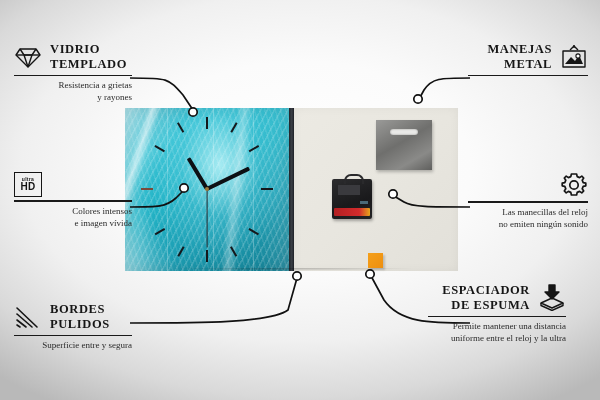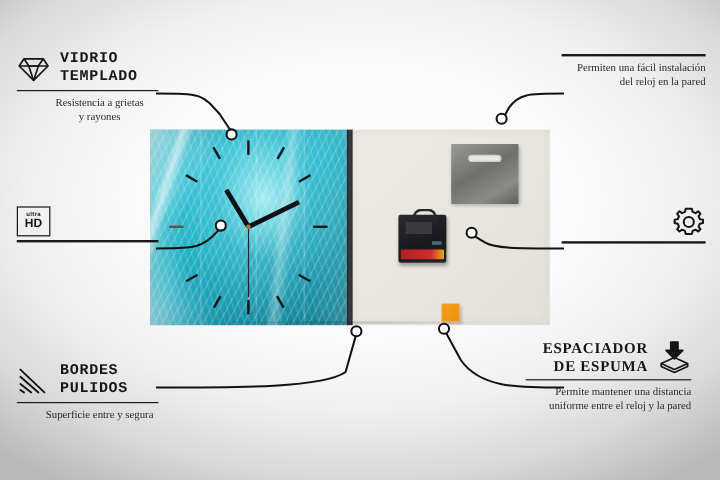--- a/index.html
+++ b/index.html
@@ -155,36 +155,36 @@
   .callout.right .head { justify-content: flex-end; }
   .title {
     font-family: "Liberation Serif", serif;
     font-weight: bold;
     font-size: 12.5px;
     letter-spacing: 0.6px;
     color: #161616;
     line-height: 1.18;
     text-transform: uppercase;
   }
-  .callout.left .title { text-align: left; font-family: Liberation Mono, monospace; }
+  .callout.left .title { text-align: left; }
   .callout.right .title { text-align: right; }
   .rule {
     height: 1.6px;
     background: #1a1a1a;
     margin-top: 3px;
   }
   .desc {
     font-family: "Liberation Serif", serif;
     font-size: 9px;
     color: #2a2a2a;
     line-height: 1.35;
     margin-top: 3px;
     white-space: pre-line;
   }
-  .callout.left .desc { text-align: center; margin-left: 20px; }
+  .callout.left .desc { text-align: right; margin-left: 20px; }
   .callout.right .desc { text-align: right; }
 
   .ico { flex: 0 0 auto; display: block; }
   .hdbox {
     width: 26px; height: 23px;
     border: 1.6px solid #151515;
     display: flex;
     flex-direction: column;
     align-items: center;
     justify-content: center;
@@ -283,67 +283,82 @@
   </div>
 
   <div class="callout left" style="left:14px; top:172px; width:118px;">
     <div class="head">
       <div class="hdbox">
         <span class="u">ultra</span>
         <span class="h">HD</span>
       </div>
     </div>
     <div class="rule" style="width:118px;"></div>
+    <div class="desc">Colores intensos
+e imagen vívida</div>
   </div>
 
   <div class="callout left" style="left:14px; top:302px; width:118px;">
     <div class="head">
       <svg class="ico" width="28" height="24" viewBox="0 0 28 24">
         <g fill="none" stroke="#151515" stroke-width="1.6" stroke-linecap="round">
           <path d="M3,3 L23,22"></path>
           <path d="M3,9 L18,22"></path>
           <path d="M3,15 L12,22"></path>
           <path d="M3,20 L6,22"></path>
         </g>
       </svg>
       <div class="title">BORDES
 PULIDOS</div>
     </div>
     <div class="rule" style="width:118px;"></div>
     <div class="desc">Superficie entre y segura</div>
   </div>
 
   <div class="callout right" style="left:468px; top:42px; width:120px;">
+    <div class="head">
+      <div class="title">MANEJAS
+METAL</div>
+      <svg class="ico" width="28" height="25" viewBox="0 0 28 25">
+        <g fill="none" stroke="#151515" stroke-width="1.4" stroke-linejoin="round">
+          <path d="M14,1 L14,4"></path>
+          <path d="M10,6 L14,2 L18,6"></path>
+          <rect x="3" y="7" width="22" height="16"></rect>
+          <path d="M5,20 L11,13 L15,17 L19,11 L23,20 Z" fill="#151515" stroke="none"></path>
+          <circle cx="18" cy="12" r="2.1" fill="#ffffff" stroke="#151515" stroke-width="1.1"></circle>
+        </g>
+      </svg>
+    </div>
     <div class="rule" style="width:120px; margin-left:auto;"></div>
-    <div class="desc">Permiten una fácil instalación
-del reloj en la pared</div>
   </div>
 
   <div class="callout right" style="left:468px; top:172px; width:120px;">
     <div class="head">
       <svg class="ico" width="28" height="26" viewBox="0 0 28 26">
         <g fill="none" stroke="#151515" stroke-width="1.7" stroke-linejoin="round">
           <path d="M14,2 l2.6,0 l0.6,2.6 l2.4,1.0 l2.2,-1.5 l1.9,1.9 l-1.5,2.2 l1.0,2.4 l2.6,0.6 l0,2.6 l-2.6,0.6 l-1.0,2.4 l1.5,2.2 l-1.9,1.9 l-2.2,-1.5 l-2.4,1.0 l-0.6,2.6 l-2.6,0 l-2.6,0 l-0.6,-2.6 l-2.4,-1.0 l-2.2,1.5 l-1.9,-1.9 l1.5,-2.2 l-1.0,-2.4 l-2.6,-0.6 l0,-2.6 l2.6,-0.6 l1.0,-2.4 l-1.5,-2.2 l1.9,-1.9 l2.2,1.5 l2.4,-1.0 l0.6,-2.6 Z"></path>
           <circle cx="14" cy="13" r="4.2"></circle>
         </g>
       </svg>
     </div>
     <div class="rule" style="width:120px; margin-left:auto;"></div>
-  </div>
-
-  <div class="callout right" style="left:438px; top:283px; width:138px;">
+    <div class="desc">Las manecillas del reloj
+no emiten ningún sonido</div>
+  </div>
+
+  <div class="callout right" style="left:428px; top:283px; width:138px;">
     <div class="head">
       <div class="title">ESPACIADOR
 DE ESPUMA</div>
       <svg class="ico" width="28" height="27" viewBox="0 0 28 27">
         <g fill="none" stroke="#151515" stroke-width="1.4" stroke-linejoin="round">
           <path d="M11,1 L17,1 L17,8 L21,8 L14,15 L7,8 L11,8 Z" fill="#151515"></path>
           <path d="M14,14 L25,19 L14,24 L3,19 Z"></path>
           <path d="M3,19 L3,21.5 L14,26.5 L25,21.5 L25,19"></path>
         </g>
       </svg>
     </div>
     <div class="rule" style="width:138px; margin-left:auto;"></div>
     <div class="desc">Permite mantener una distancia
-uniforme entre el reloj y la pared</div>
+uniforme entre el reloj y la ultra</div>
   </div>
 
 </div>
 
 </body></html>

